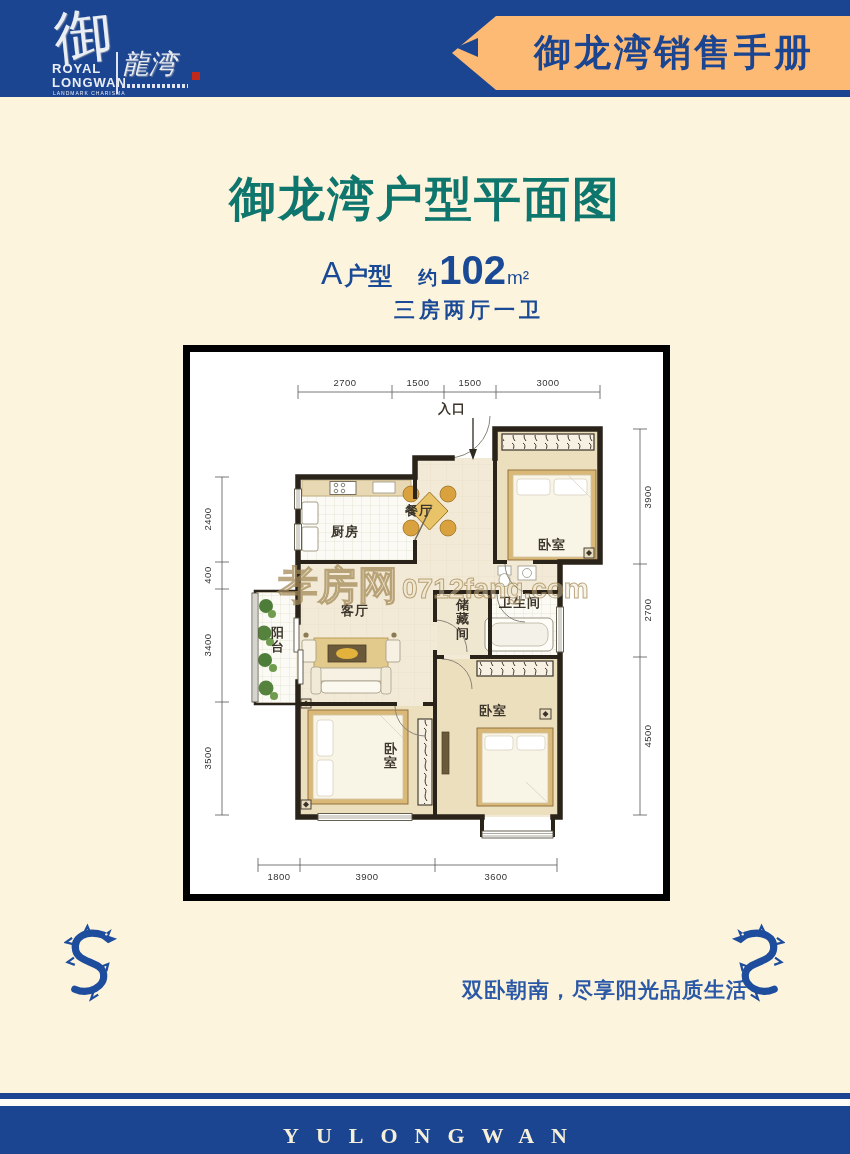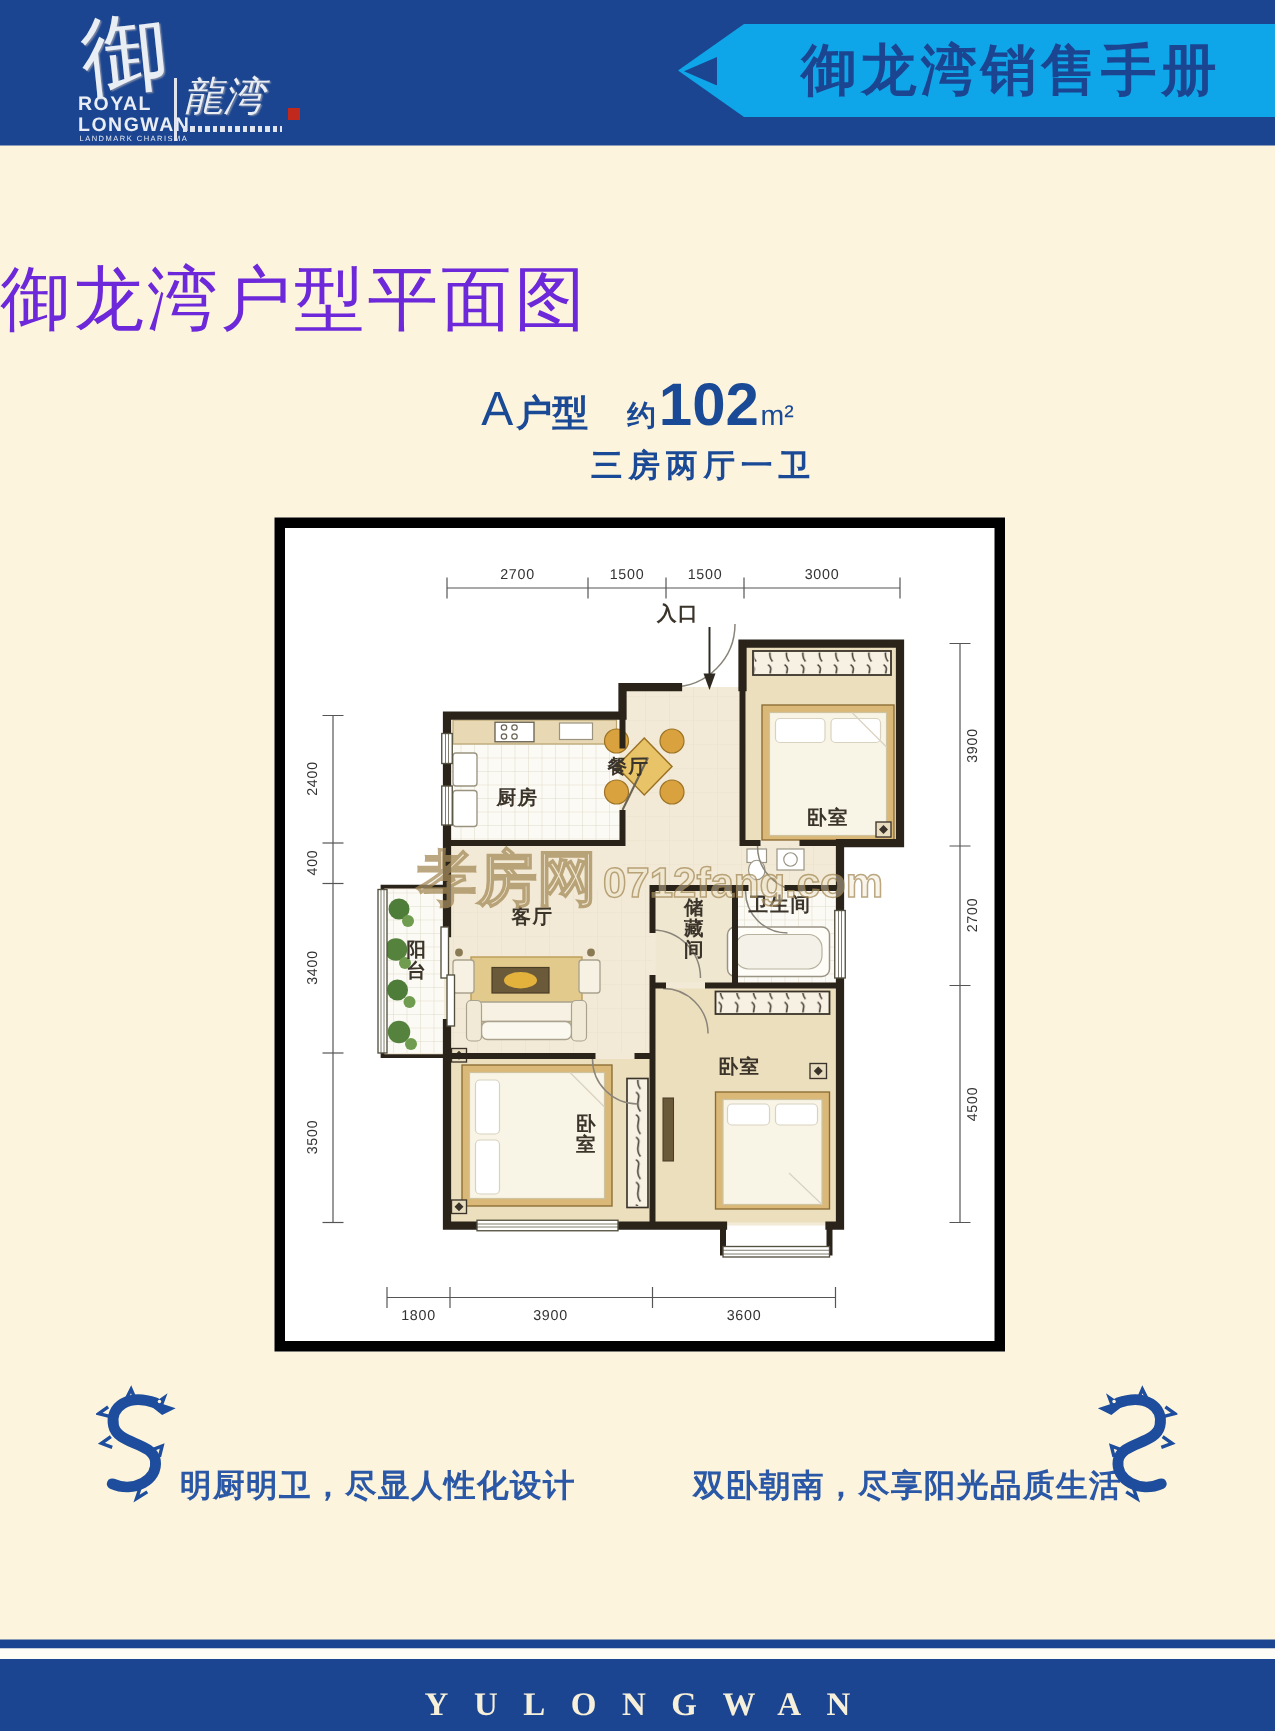--- a/index.html
+++ b/index.html
@@ -1,40 +1,40 @@
 <!DOCTYPE html>
 <html><head>
 <meta charset="utf-8">
 <style>
   html,body{margin:0;padding:0;background:#ffffff;}
   .page{position:relative;width:850px;height:1154px;background:#fdf4de;overflow:hidden;
         font-family:"Liberation Sans",sans-serif;}
   
   .header{position:absolute;left:0;top:0;width:850px;height:97px;background:#1b4591;}
-  .banner{position:absolute;top:16px;right:0;width:398px;height:62px;background:#0ea5e9;
+  .banner{position:absolute;top:16px;right:0;width:398px;height:74px;background:#fdba74;
           clip-path:polygon(0 50%,44px 0,100% 0,100% 100%,44px 100%);
           display:flex;align-items:center;justify-content:center;padding-left:46px;box-sizing:border-box;}
   .banner-title{font-size:37px;font-weight:800;color:#1b4591;letter-spacing:3px;white-space:nowrap;}
   .banner-notch{position:absolute;top:38px;right:372px;width:22px;height:19px;background:#1b4591;
           clip-path:polygon(100% 0,0 50%,100% 100%);}
   .logo{position:absolute;left:52px;top:4px;width:160px;height:92px;color:#e9edf4;}
   .logo-yu{position:absolute;left:2px;top:-6px;font-size:58px;font-family:"DejaVu Serif",serif;
            transform:rotate(-6deg);text-shadow:1px 1px 1px #7d88a3;}
   .logo-royal{position:absolute;left:0;top:57px;font-size:13px;font-weight:700;letter-spacing:1px;}
   .logo-longwan{position:absolute;left:0;top:71px;font-size:13px;font-weight:700;letter-spacing:1px;}
   .logo-tag{position:absolute;left:1px;top:86px;font-size:5px;letter-spacing:1px;}
   .logo-divider{position:absolute;left:64px;top:48px;width:1.5px;height:42px;background:#dfe4ee;}
   .logo-script{position:absolute;left:70px;top:42px;font-size:27px;font-family:"DejaVu Serif",serif;
            font-style:italic;text-shadow:1px 1px 1px #7d88a3;}
   .logo-micro{position:absolute;left:70px;top:80px;width:66px;height:4px;
            background:repeating-linear-gradient(90deg,#dfe4ee 0 3px,transparent 3px 5px);}
   .logo-seal{position:absolute;left:140px;top:68px;width:8px;height:8px;background:#c2291d;}
   
-  .page-title{position:absolute;left:0;top:168px;width:100%;margin:0;
-           font-size:47px;font-weight:400;color:#6d28d9;letter-spacing:2px;}
+  .page-title{position:absolute;left:0;top:168px;width:100%;text-align:center;margin:0;
+           font-size:47px;font-weight:700;color:#0f766e;letter-spacing:2px;}
   .subtitle{position:absolute;left:0;top:248px;width:100%;display:flex;justify-content:center;
            align-items:baseline;color:#1a4a96;}
   .sub-a{font-size:32px;}
   .sub-huxing{font-size:24px;font-weight:700;margin-left:2px;}
   .sub-approx{font-size:19px;font-weight:700;margin-left:26px;}
   .sub-area{font-size:40px;font-weight:700;margin-left:2px;}
   .sub-unit{font-size:19px;margin-left:1px;}
   .layout-line{position:absolute;left:0;top:296px;width:100%;text-align:center;
            font-size:21px;font-weight:700;color:#1a4a96;letter-spacing:4px;margin-left:44px;}
   
@@ -334,21 +334,20 @@
   </div>
 
   <svg class="dragon" style="left:64px;top:923px;" viewBox="0 0 60 84">
     <g fill="none" stroke="#1d4d9c">
       <path d="M44 10 C24 3 10 13 13 27 C16 41 42 39 44 53 C46 67 28 77 12 70" stroke-width="8" stroke-linecap="round"></path>
       <path d="M22 8 l4 -8 3 7 M10 20 l-8 -2 7 -5 M11 35 l-7 5 8 3 M41 45 l8 -3 -2 8 M33 72 l-3 9 8 -5" stroke-width="2.5"></path>
     </g>
     <path d="M40 12 l13 -9 -3 8 9 3 -10 5 z" fill="#1d4d9c"></path>
     <circle cx="47" cy="9" r="1.3" fill="#fdf4de"></circle>
   </svg>
-  <div class="feature-line" style="left:120px;top:976px;">明厨明卫，尽显人性化设计</div>
 
   <div class="feature-line" style="left:452px;top:976px;margin-left:10px;">双卧朝南，尽享阳光品质生活</div>
   <svg class="dragon" style="left:731px;top:923px;transform:scaleX(-1);" viewBox="0 0 60 84">
     <g fill="none" stroke="#1d4d9c">
       <path d="M44 10 C24 3 10 13 13 27 C16 41 42 39 44 53 C46 67 28 77 12 70" stroke-width="8" stroke-linecap="round"></path>
       <path d="M22 8 l4 -8 3 7 M10 20 l-8 -2 7 -5 M11 35 l-7 5 8 3 M41 45 l8 -3 -2 8 M33 72 l-3 9 8 -5" stroke-width="2.5"></path>
     </g>
     <path d="M40 12 l13 -9 -3 8 9 3 -10 5 z" fill="#1d4d9c"></path>
     <circle cx="47" cy="9" r="1.3" fill="#fdf4de"></circle>
   </svg>

